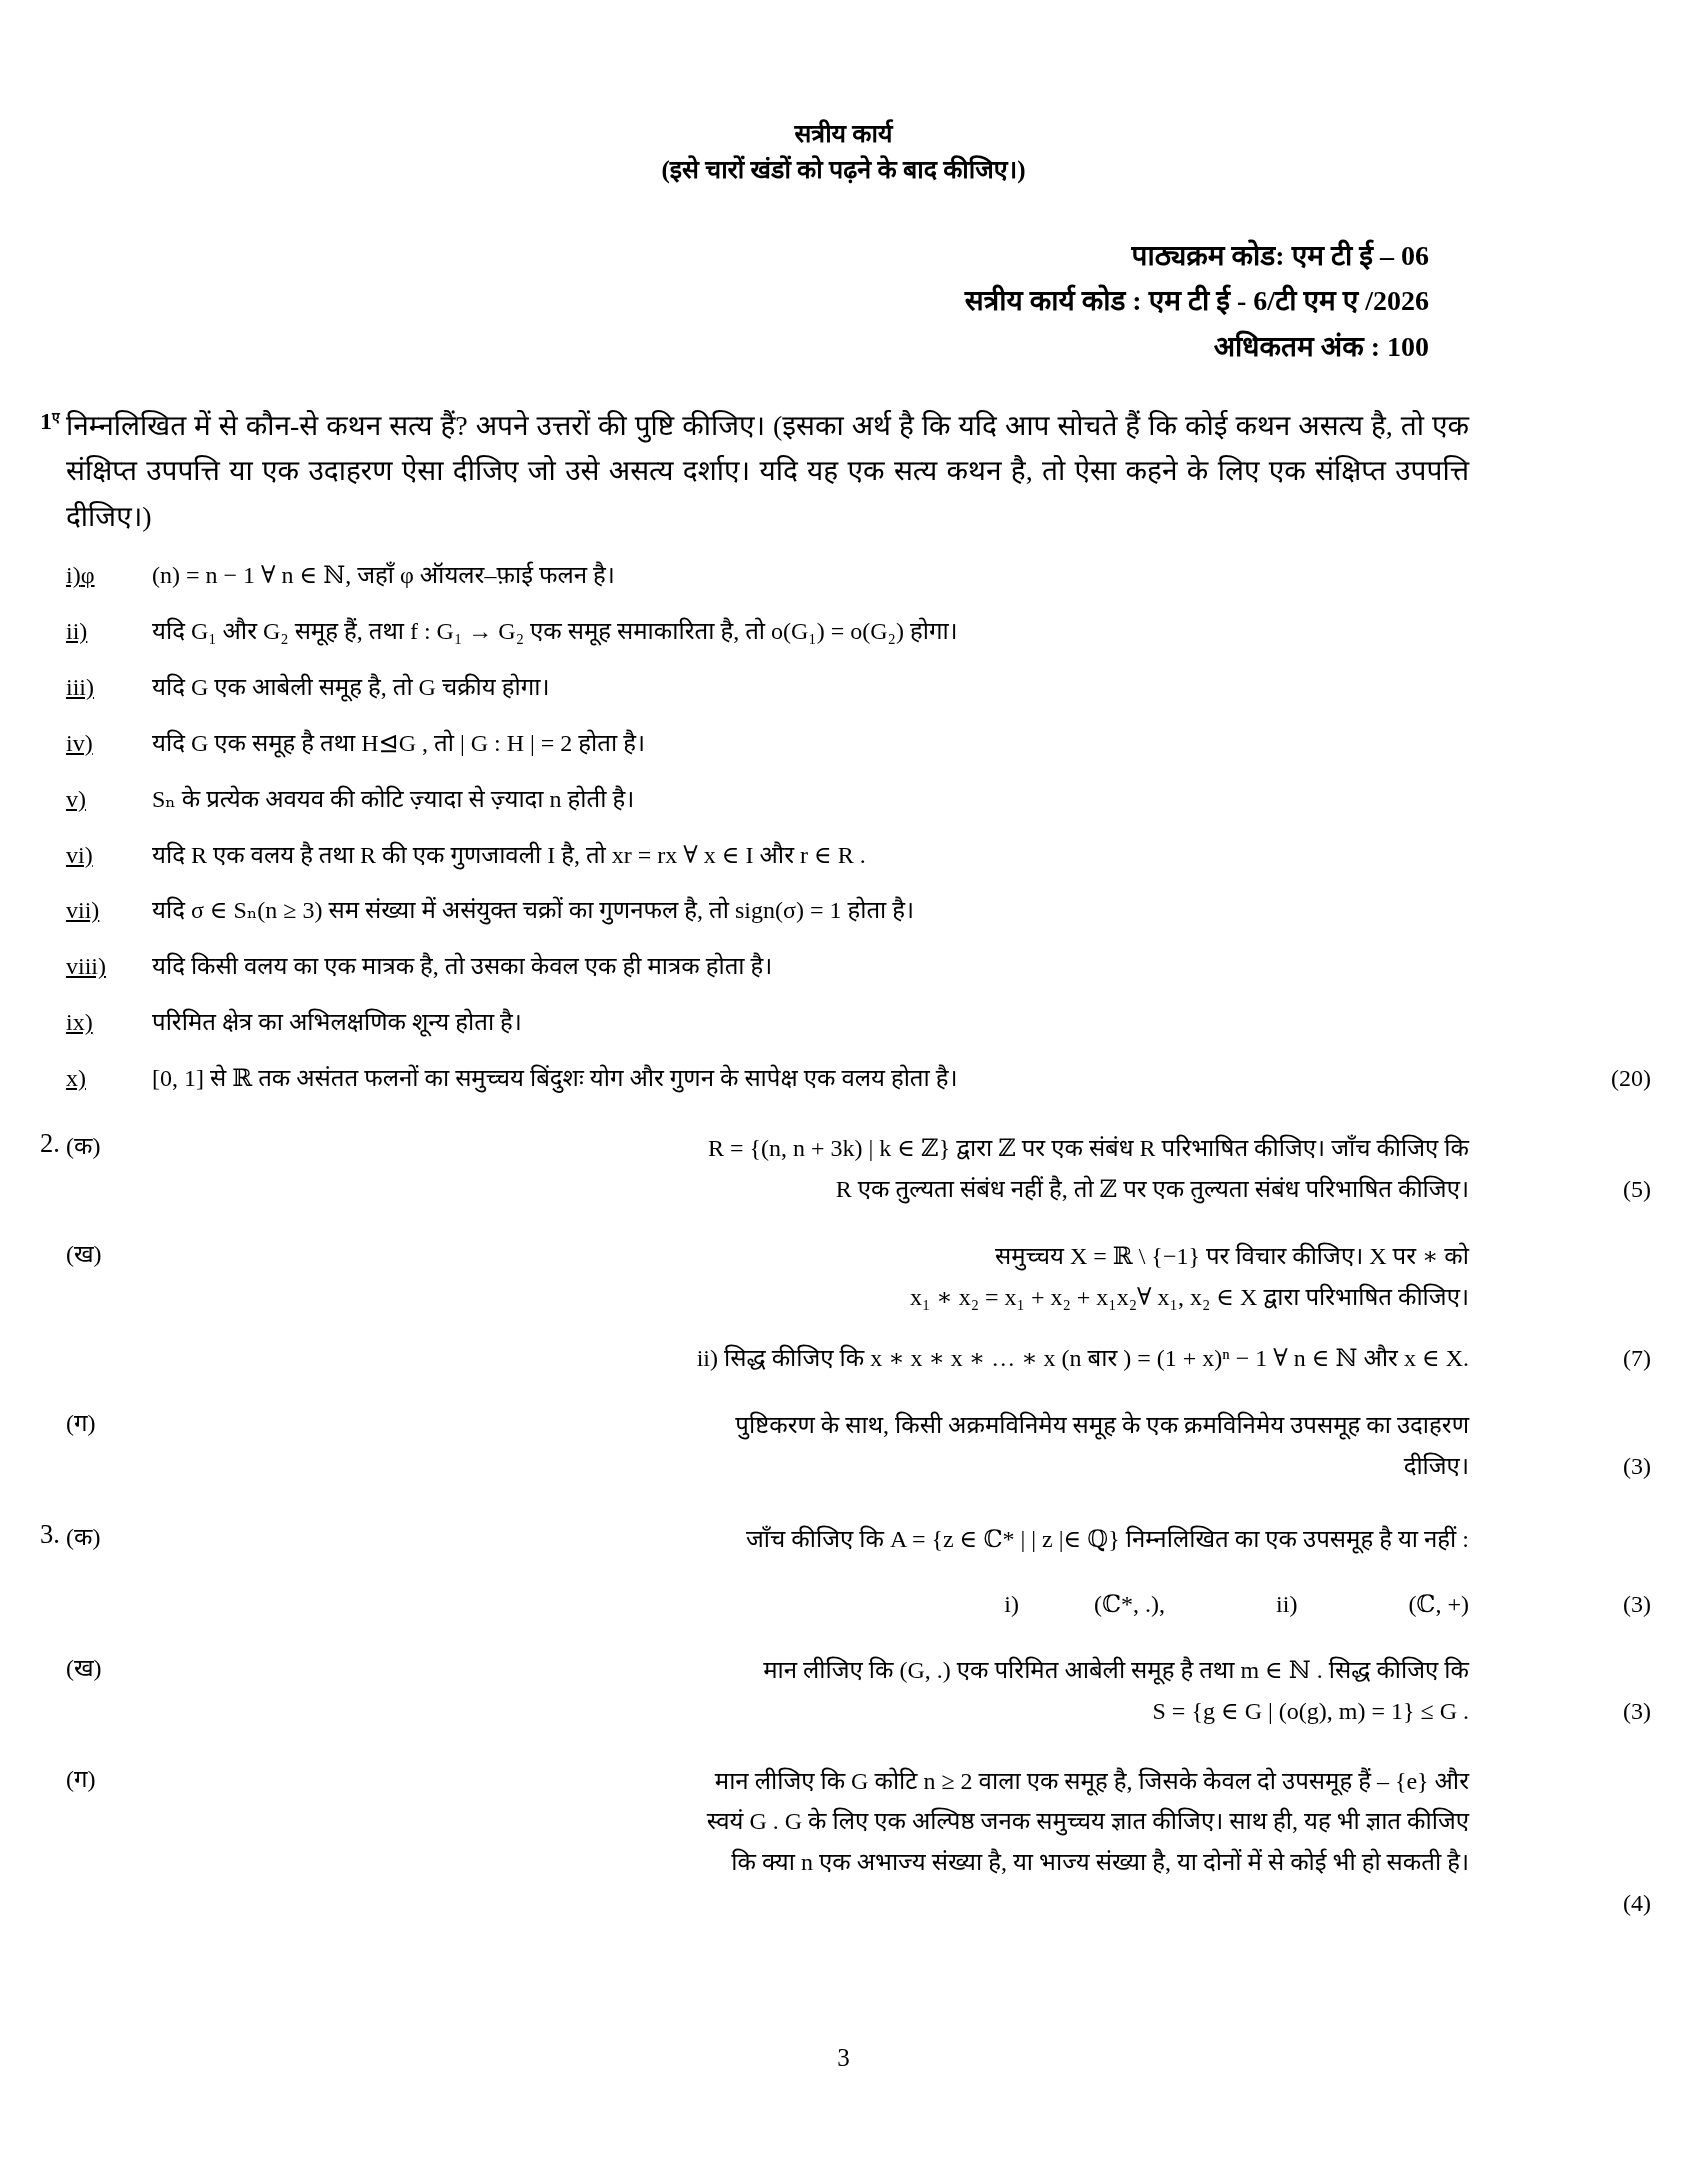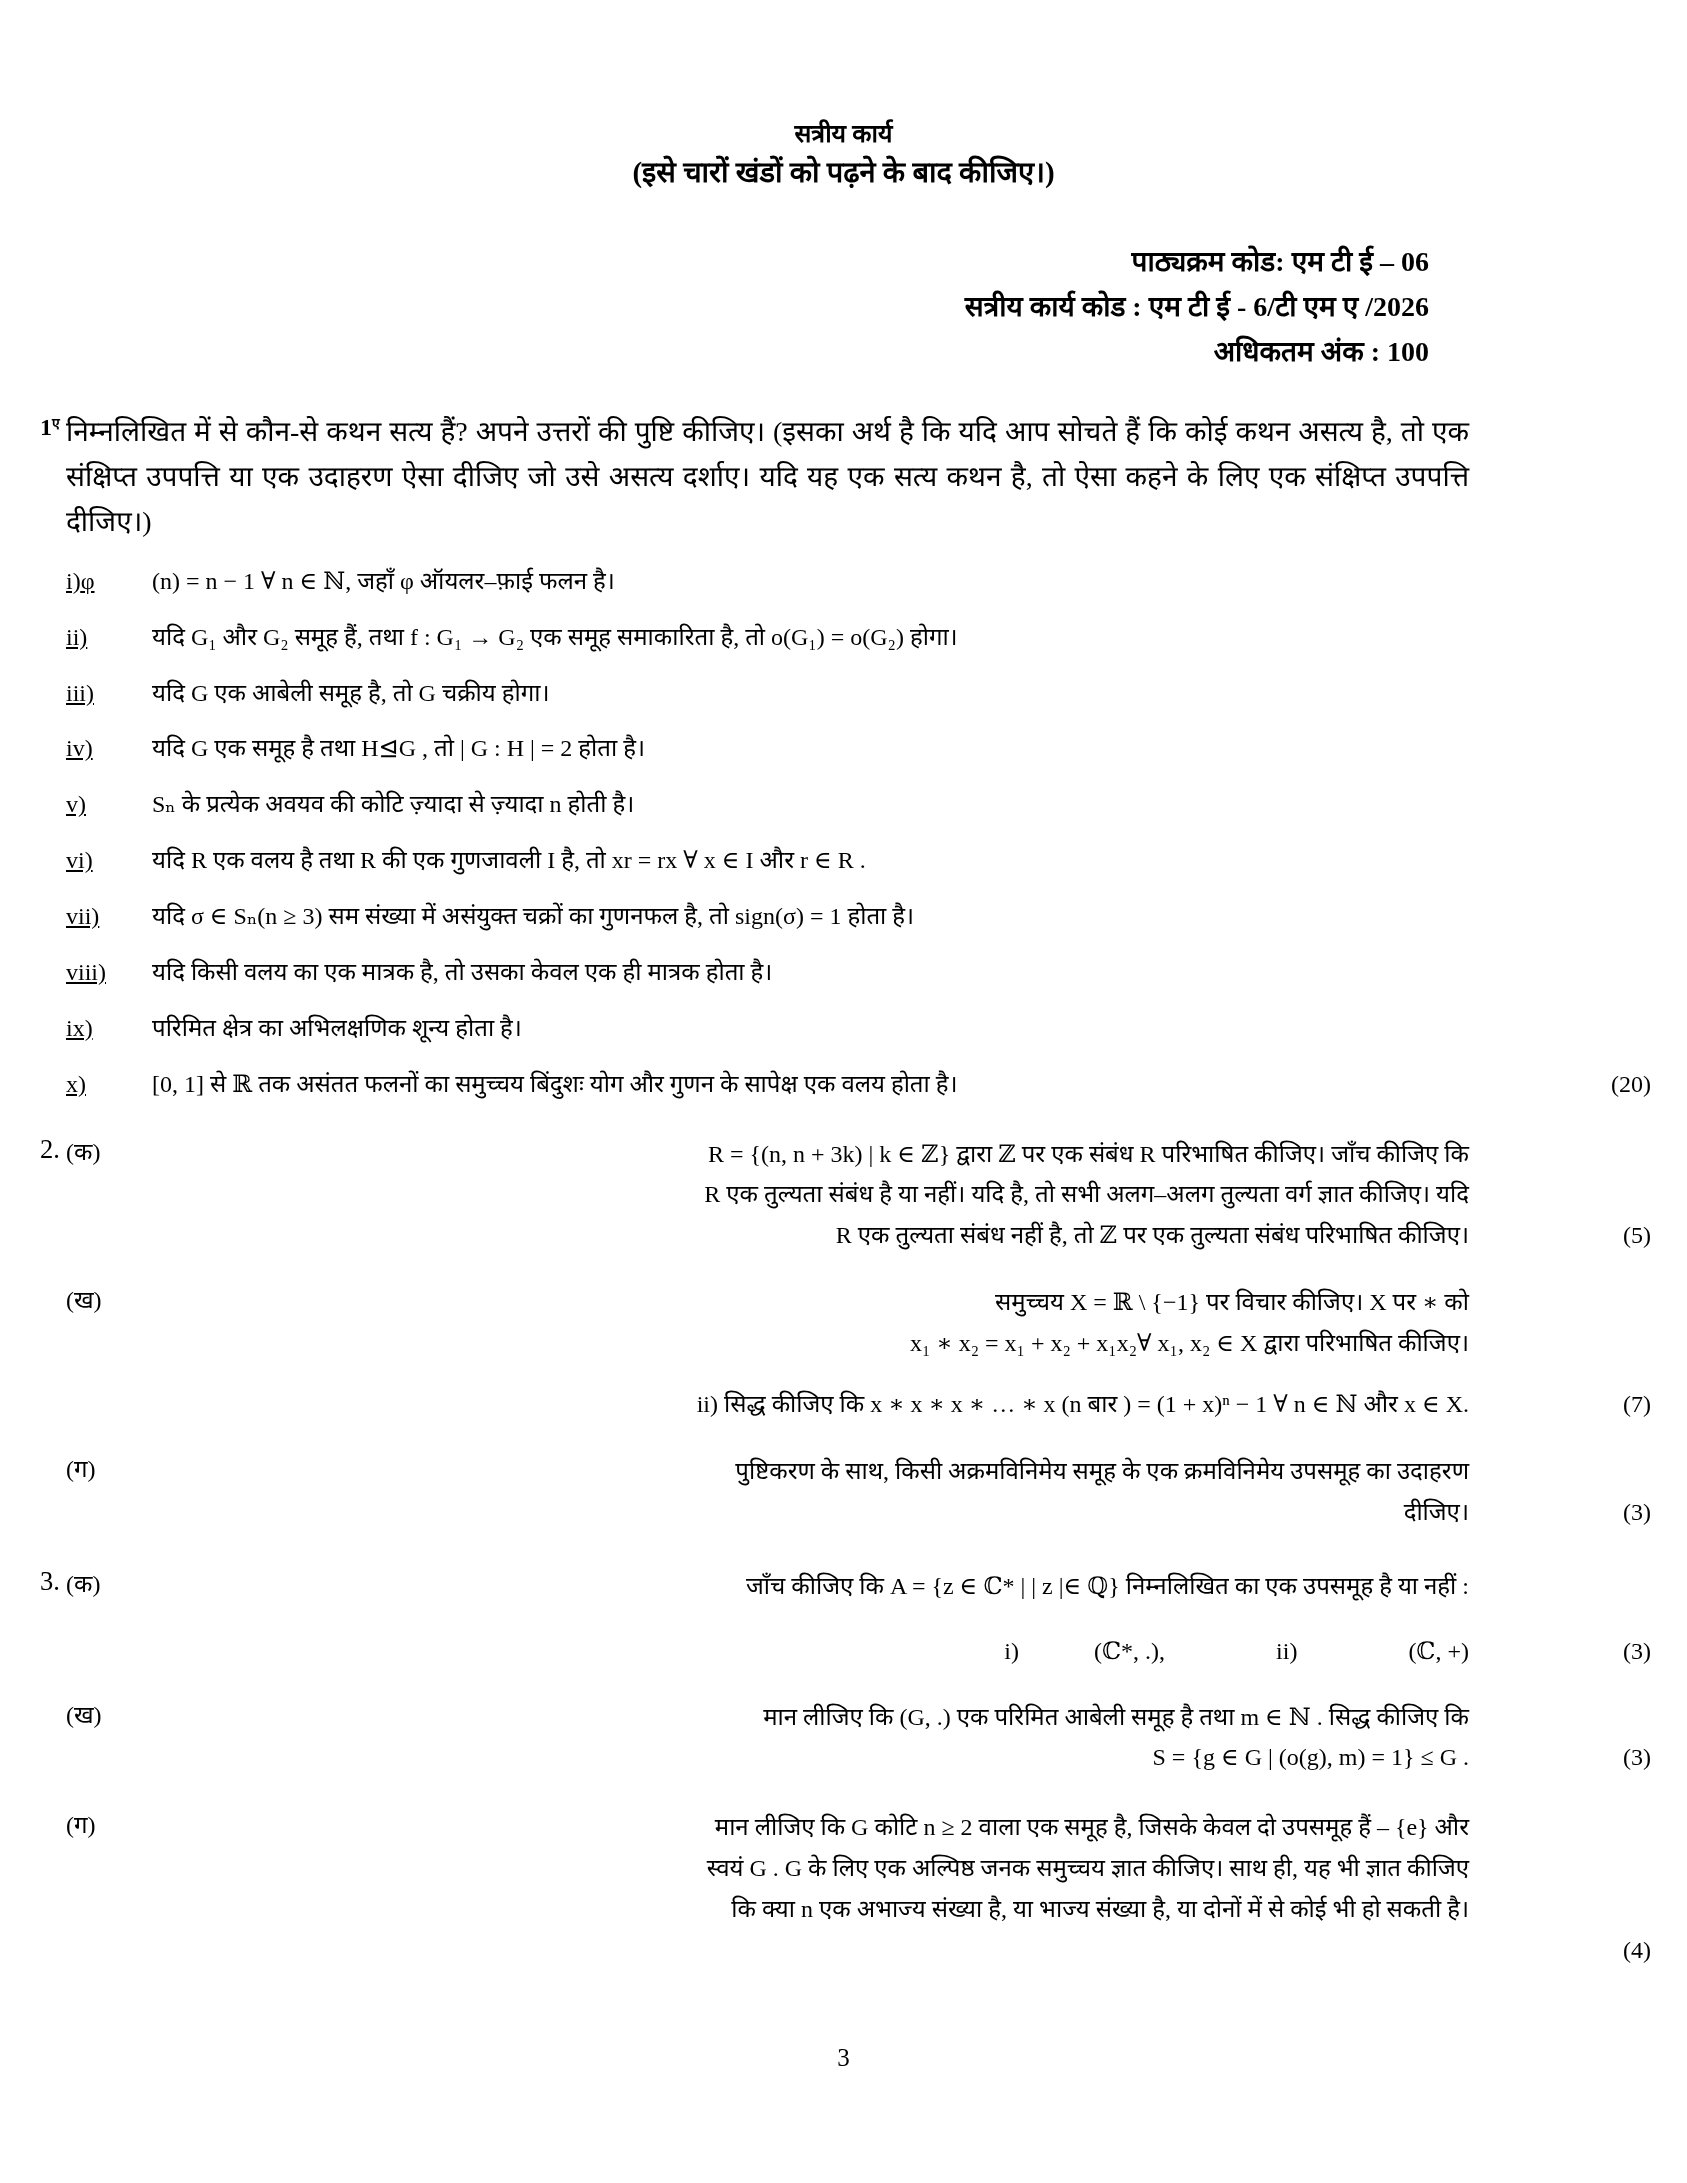--- a/index.html
+++ b/index.html
@@ -24,21 +24,21 @@
     box-sizing: border-box;
   }
   
   .hdr {
     text-align: center;
     font-weight: bold;
     font-size: 25px;
     line-height: 1.42;
     margin-top: 116px;
   }
-  .hdr .l2 { font-size: 29px; }
+  .hdr .l2 { font-size: 25px; }
 
   .codes {
     text-align: right;
     font-weight: bold;
     font-size: 28px;
     line-height: 1.62;
     margin-top: 46px;
     padding-right: 258px;
   }
 
@@ -209,21 +209,20 @@
 
       </div>
     </div>
   </div>
 
   <div class="pblock" style="margin-top:30px;">
     <div class="pnum plain">2.</div>
     <div class="plabel">(क)</div>
     <div class="ptext">
       <span class="line">R = {(n, n + 3k) | k ∈ ℤ} द्वारा  ℤ पर एक संबंध  R परिभाषित कीजिए। जाँच कीजिए कि</span>
-      <span class="line">R एक तुल्यता संबंध है या नहीं। यदि है, तो सभी अलग–अलग तुल्यता वर्ग ज्ञात कीजिए। यदि</span>
       <span class="line"><span class="inlinemarks">(5)</span><span>R एक तुल्यता संबंध नहीं है, तो  ℤ पर एक तुल्यता संबंध परिभाषित कीजिए।</span></span>
     </div>
   </div>
 
   <div class="pblock" style="margin-top:26.5px;">
     <div class="pnum plain"></div>
     <div class="plabel">(ख)</div>
     <div class="ptext">
       <span class="line">समुच्चय  X = ℝ \ {−1} पर विचार कीजिए।  X  पर  ∗  को</span>
       <span class="line">x₁ ∗ x₂ = x₁ + x₂ + x₁x₂∀ x₁, x₂ ∈ X द्वारा परिभाषित कीजिए।</span>

